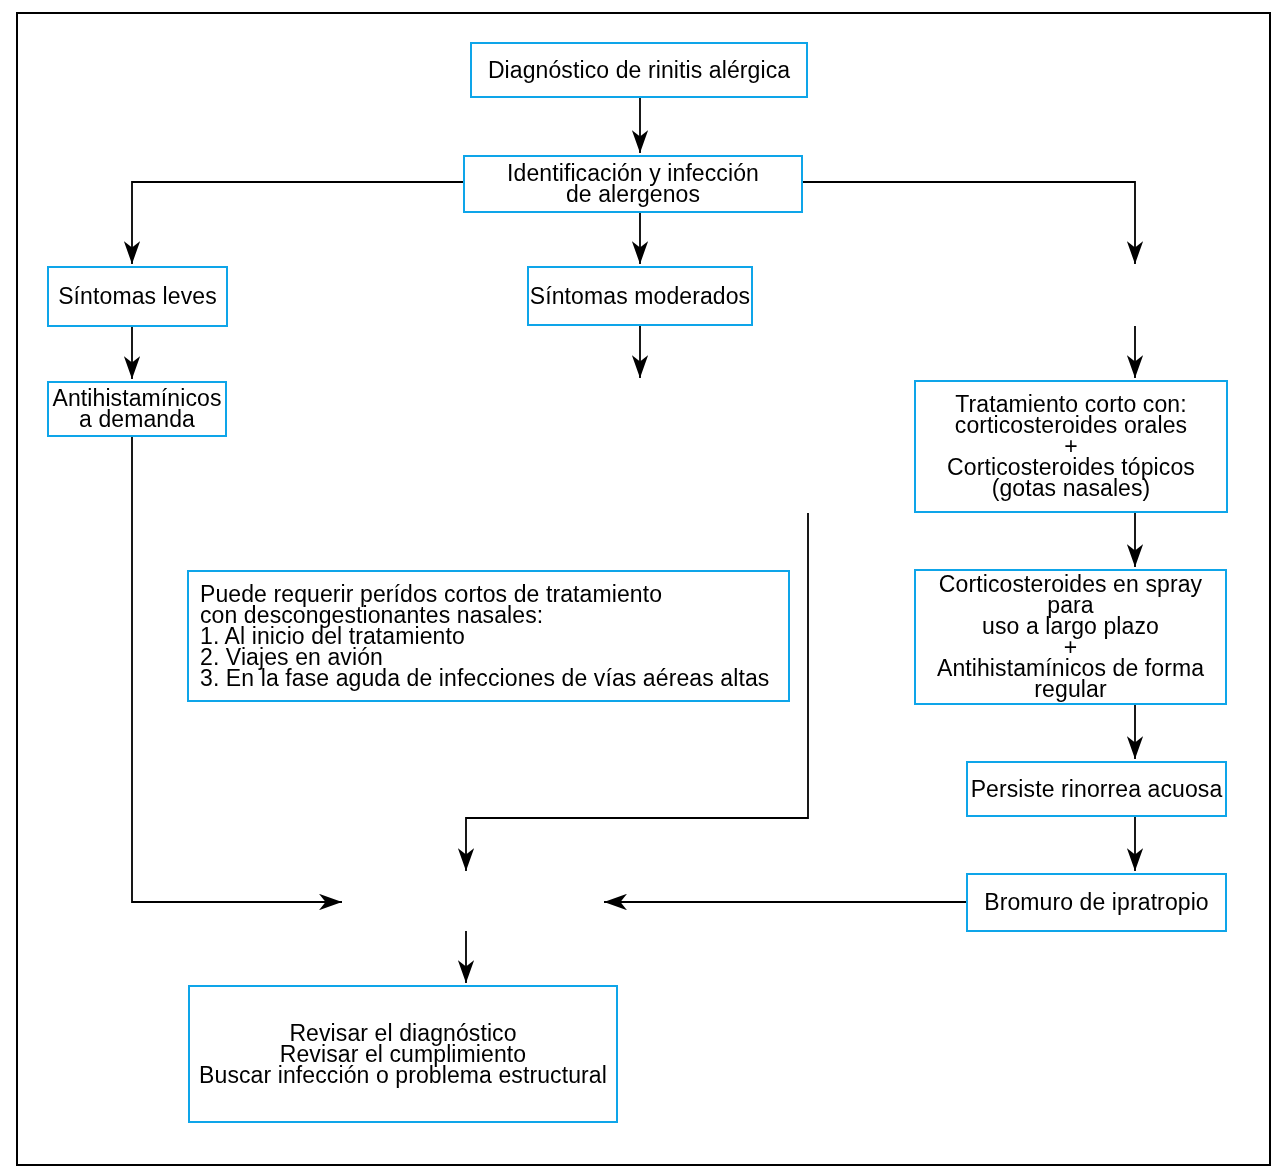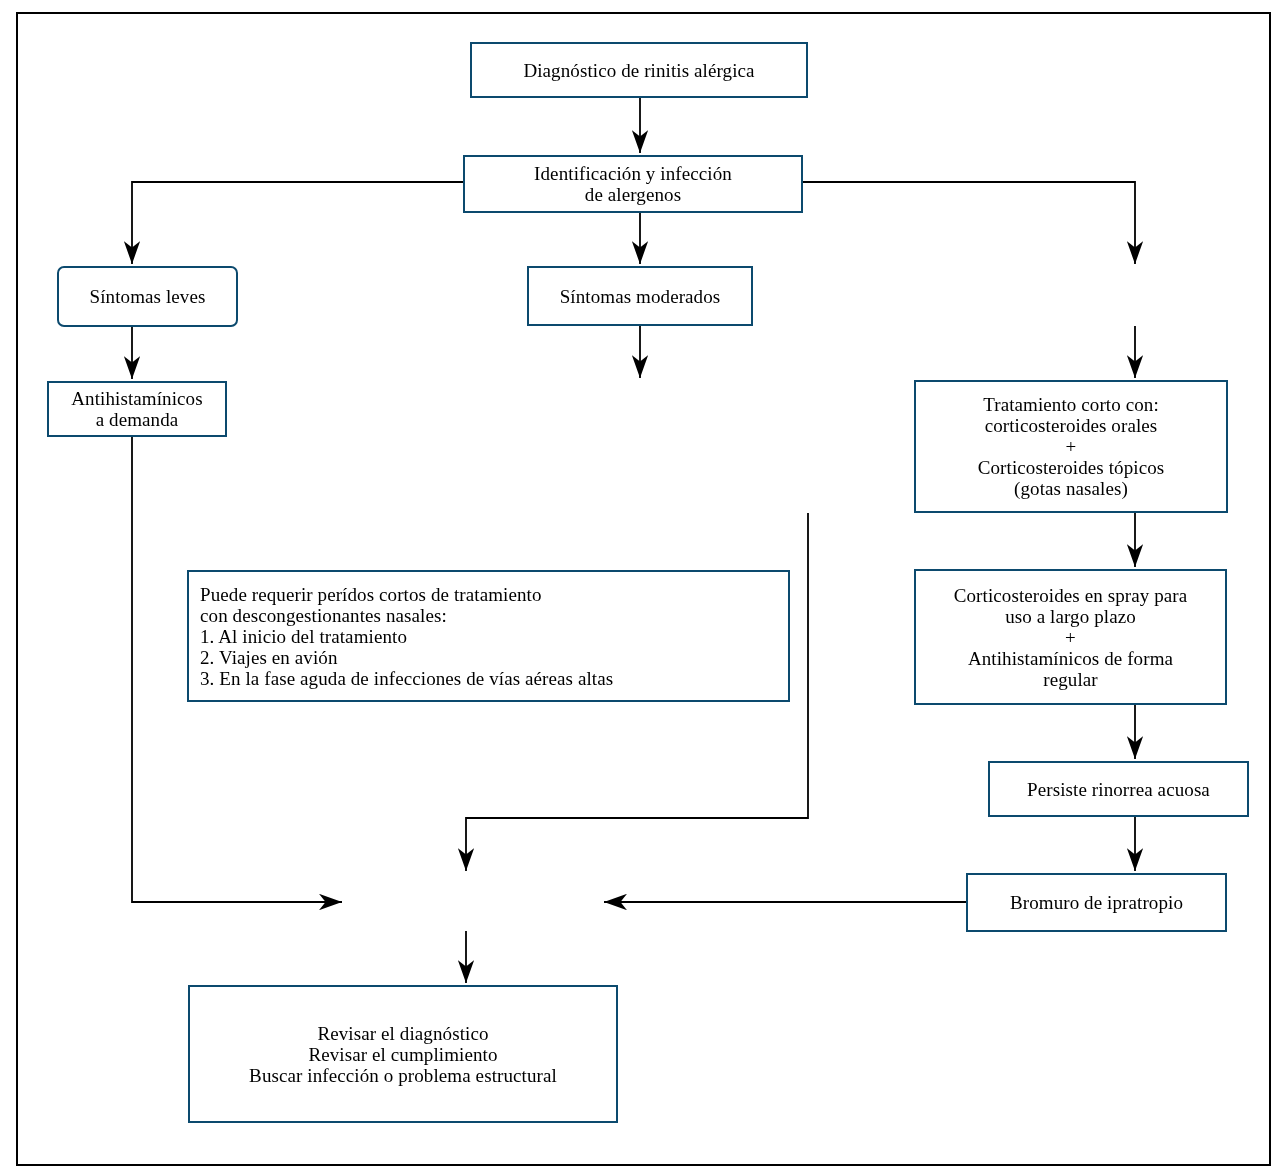--- a/index.html
+++ b/index.html
@@ -20,49 +20,48 @@
   .wires {
     position: absolute;
     left: 0;
     top: 0;
     width: 1279px;
     height: 1175px;
   }
   .node {
     position: absolute;
     box-sizing: border-box;
-    border: 2px solid #0c4a6e;
+    border: 2px solid #0ea5e9;
     background: #ffffff;
     display: flex;
     align-items: center;
     justify-content: center;
     text-align: center;
     white-space: pre-line;
-    font-size: 19px;
+    font-size: 23px;
     line-height: 21px;
     letter-spacing: 0.1px;
-    font-family: Liberation Serif, serif;
   }
   .node.left-text {
     justify-content: flex-start;
     text-align: left;
     padding-left: 11px;
     padding-right: 8px;
   }
   
   #n-diagnostico        { left: 470px; top: 42px;  width: 338px; height: 56px; }
   #n-identificacion     { left: 463px; top: 155px; width: 340px; height: 58px; }
-  #n-sintomas-leves     { left: 57px;  top: 266px; width: 181px; height: 61px; border-radius: 7px; }
+  #n-sintomas-leves     { left: 47px;  top: 266px; width: 181px; height: 61px; }
   #n-antihistaminicos   { left: 47px;  top: 381px; width: 180px; height: 56px; }
   #n-sintomas-moderados { left: 527px; top: 266px; width: 226px; height: 60px; }
   #n-cromoglicato       { left: 452px; top: 380px; width: 375px; height: 133px; }
   #n-puede-requerir     { left: 187px; top: 570px; width: 603px; height: 132px; }
   #n-tratamiento-corto  { left: 914px; top: 380px; width: 314px; height: 133px; }
   #n-spray              { left: 914px; top: 569px; width: 313px; height: 136px; }
-  #n-persiste           { left: 966px; top: 761px; width: 261px; height: 56px; margin-left: 22px; }
+  #n-persiste           { left: 966px; top: 761px; width: 261px; height: 56px; }
   #n-bromuro            { left: 966px; top: 873px; width: 261px; height: 59px; }
   #n-fallo              { left: 344px; top: 873px; width: 258px; height: 58px; }
   #n-revisar            { left: 188px; top: 985px; width: 430px; height: 138px; }
 </style>
 </head>
 <body>
 
 <div class="canvas">
 
   <svg class="wires" viewBox="0 0 1279 1175" xmlns="http://www.w3.org/2000/svg">

